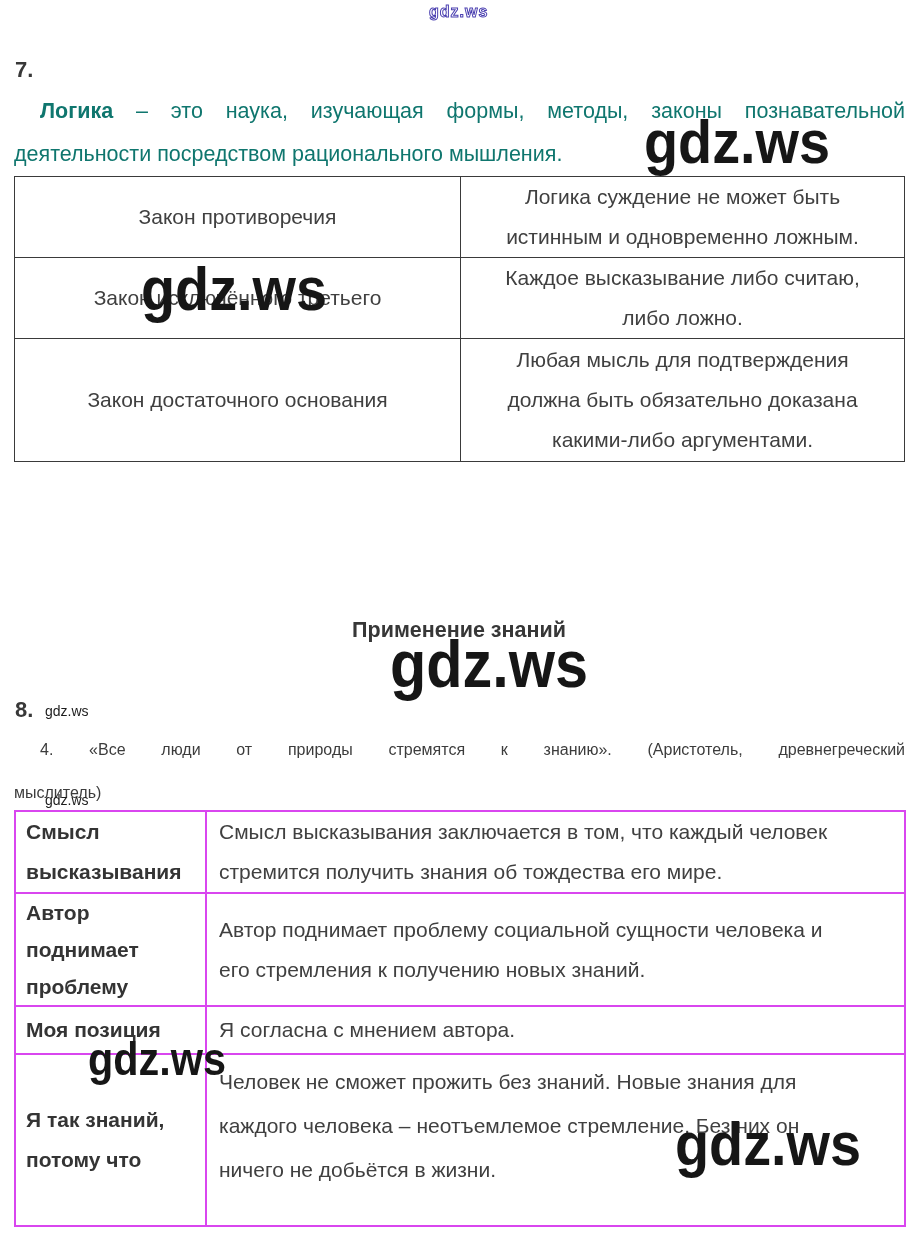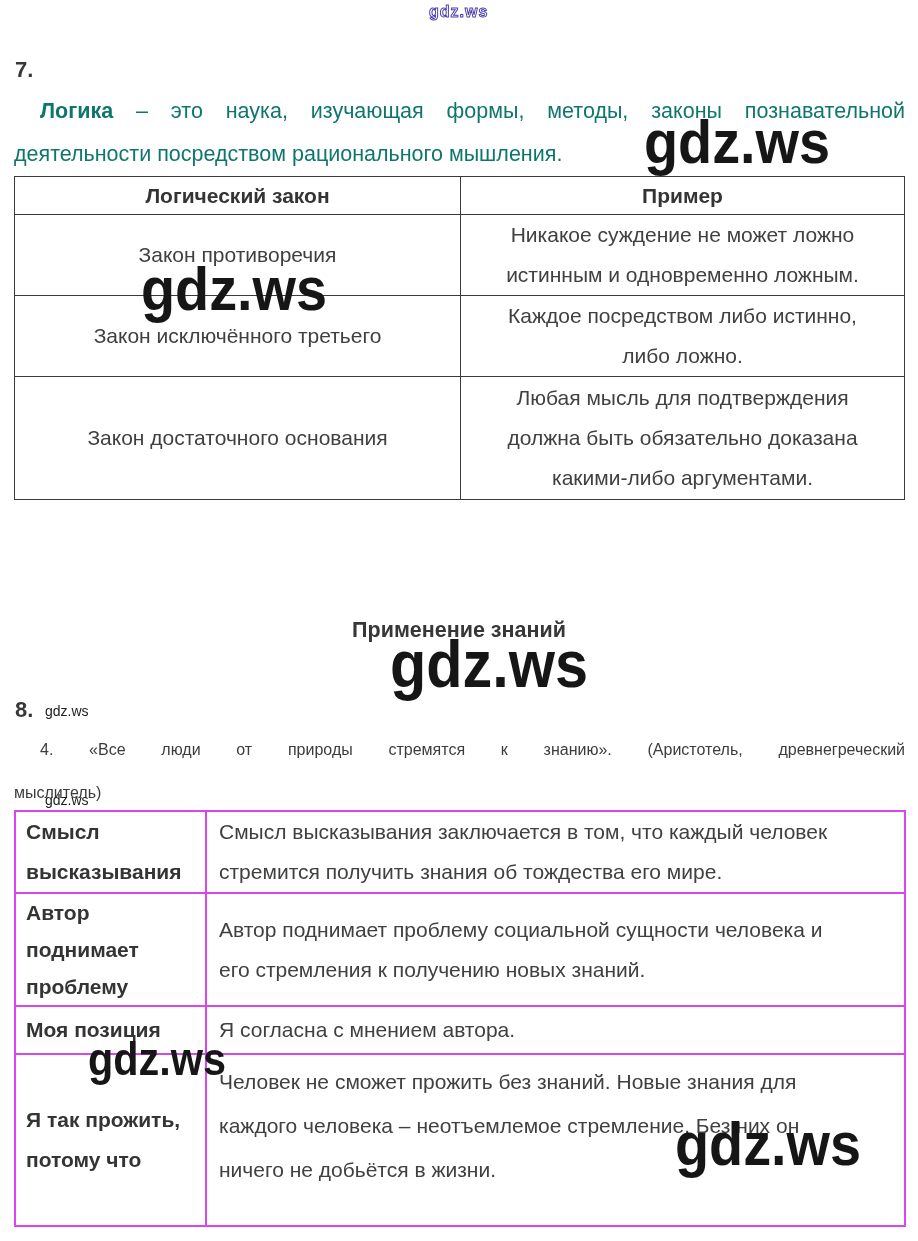--- a/index.html
+++ b/index.html
@@ -94,35 +94,31 @@
     <div class="jline ind"><span class="bold">Логика</span> <span>– это наука, изучающая формы, методы, законы познавательной</span></div>
     <div>деятельности посредством рационального мышления.</div>
   </div>
 
   <table class="abs" id="table1">
     <colgroup>
         <col style="width:446px">
         <col style="width:444px">
       </colgroup>
     <tbody>
-        <tr>
-      <th>Логический закон</th>
-      <th>Пример</th>
-    </tr>
     <tr class="r2">
       <td>Закон противоречия</td>
       <td>
-        <span class="ln">Никакое суждение не может ложно</span>
+        <span class="ln">Логика суждение не может быть</span>
         <span class="ln">истинным и одновременно ложным.</span>
       </td>
     </tr>
     <tr class="r3">
       <td>Закон исключённого третьего</td>
       <td>
-        <span class="ln">Каждое посредством либо истинно,</span>
+        <span class="ln">Каждое высказывание либо считаю,</span>
         <span class="ln">либо ложно.</span>
       </td>
     </tr>
     <tr class="r4">
       <td>Закон достаточного основания</td>
       <td>
         <span class="ln">Любая мысль для подтверждения</span>
         <span class="ln">должна быть обязательно доказана</span>
         <span class="ln">какими-либо аргументами.</span>
       </td>
@@ -169,21 +165,21 @@
     <tr class="q3">
       <td class="lbl">
         <span class="ln">Моя позиция</span>
       </td>
       <td class="txt">
         <span class="ln">Я согласна с мнением автора.</span>
       </td>
     </tr>
     <tr class="q4">
       <td class="lbl">
-        <span class="ln">Я так прожить,</span>
+        <span class="ln">Я так знаний,</span>
         <span class="ln">потому что</span>
       </td>
       <td class="txt">
         <span class="ln">Человек не сможет прожить без знаний. Новые знания для</span>
         <span class="ln">каждого человека – неотъемлемое стремление. Без них он</span>
         <span class="ln">ничего не добьётся в жизни.</span>
       </td>
     </tr>
   </tbody>
     </table>

